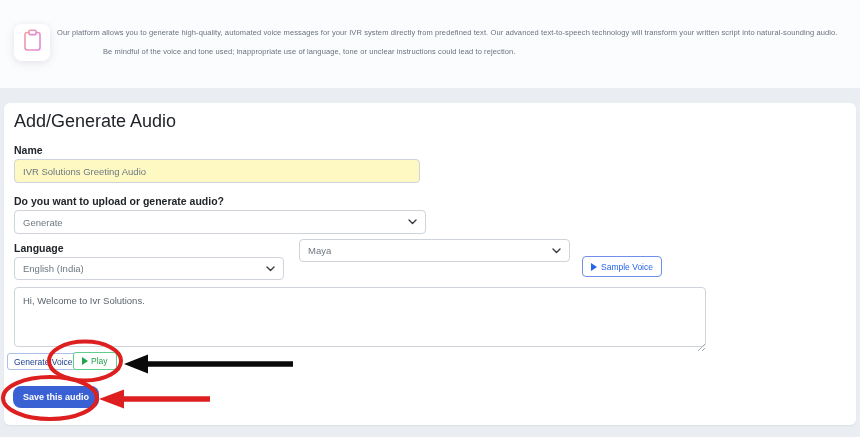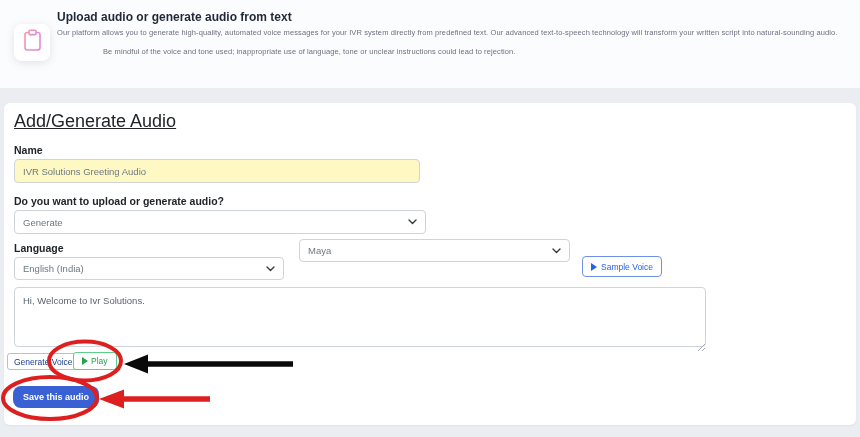--- a/index.html
+++ b/index.html
@@ -38,21 +38,21 @@
   }
 
   
   .card {
     position: absolute; left: 4px; top: 103px; width: 852px; height: 322px;
     background: #ffffff; border-radius: 6px;
     box-shadow: 0 1px 2px rgba(0,0,0,.05);
   }
   .form-title {
     position: absolute; left: 10px; top: 8px;
-    font-size: 18px; font-weight: 500; color: #212529; text-decoration: underline;
+    font-size: 18px; font-weight: 500; color: #212529;
   }
   .field-label {
     position: absolute; font-size: 10.5px; font-weight: 700; color: #212529;
   }
   .text-input {
     position: absolute; border: 1px solid #ced4da; border-radius: 4px;
     background: #fef9c3; font-family: "Liberation Sans", sans-serif;
     font-size: 9.5px; color: #6e7881; padding: 0 8px; outline: none;
   }
   .select {
@@ -124,21 +124,20 @@
             </linearGradient>
           </defs>
           <rect x="2" y="3.5" width="15" height="17.5" rx="2.2" stroke="url(#pinkgrad)" stroke-width="1.6"></rect>
           <rect x="6" y="1.2" width="7" height="4.4" rx="1.1" fill="#ffffff" stroke="url(#pinkgrad)" stroke-width="1.6"></rect>
           <line x1="5.6" y1="9.8" x2="13.4" y2="9.8" stroke="url(#pinkgrad)" stroke-width="1.5"></line>
           <line x1="5.6" y1="13.2" x2="13.4" y2="13.2" stroke="url(#pinkgrad)" stroke-width="1.5"></line>
           <line x1="5.6" y1="16.6" x2="10.5" y2="16.6" stroke="url(#pinkgrad)" stroke-width="1.5"></line>
         </svg>
       </span>
     </div>
-    <div class="header-title">Upload audio or generate audio from text</div>
     <div class="header-desc">Our platform allows you to generate high-quality, automated voice messages for your IVR system directly from predefined text. Our advanced text-to-speech technology will transform your written script into natural-sounding audio.</div>
     <div class="header-note">Be mindful of the voice and tone used; inappropriate use of language, tone or unclear instructions could lead to rejection.</div>
   </div>
 
   <div class="card">
     <div class="form-title">Add/Generate Audio</div>
 
     <div class="field-label" style="left:10px; top:41px;">Name</div>
     <input class="text-input" style="left: 10px; top: 56px; width: 406px; height: 24px;" value="IVR Solutions Greeting Audio">
 

